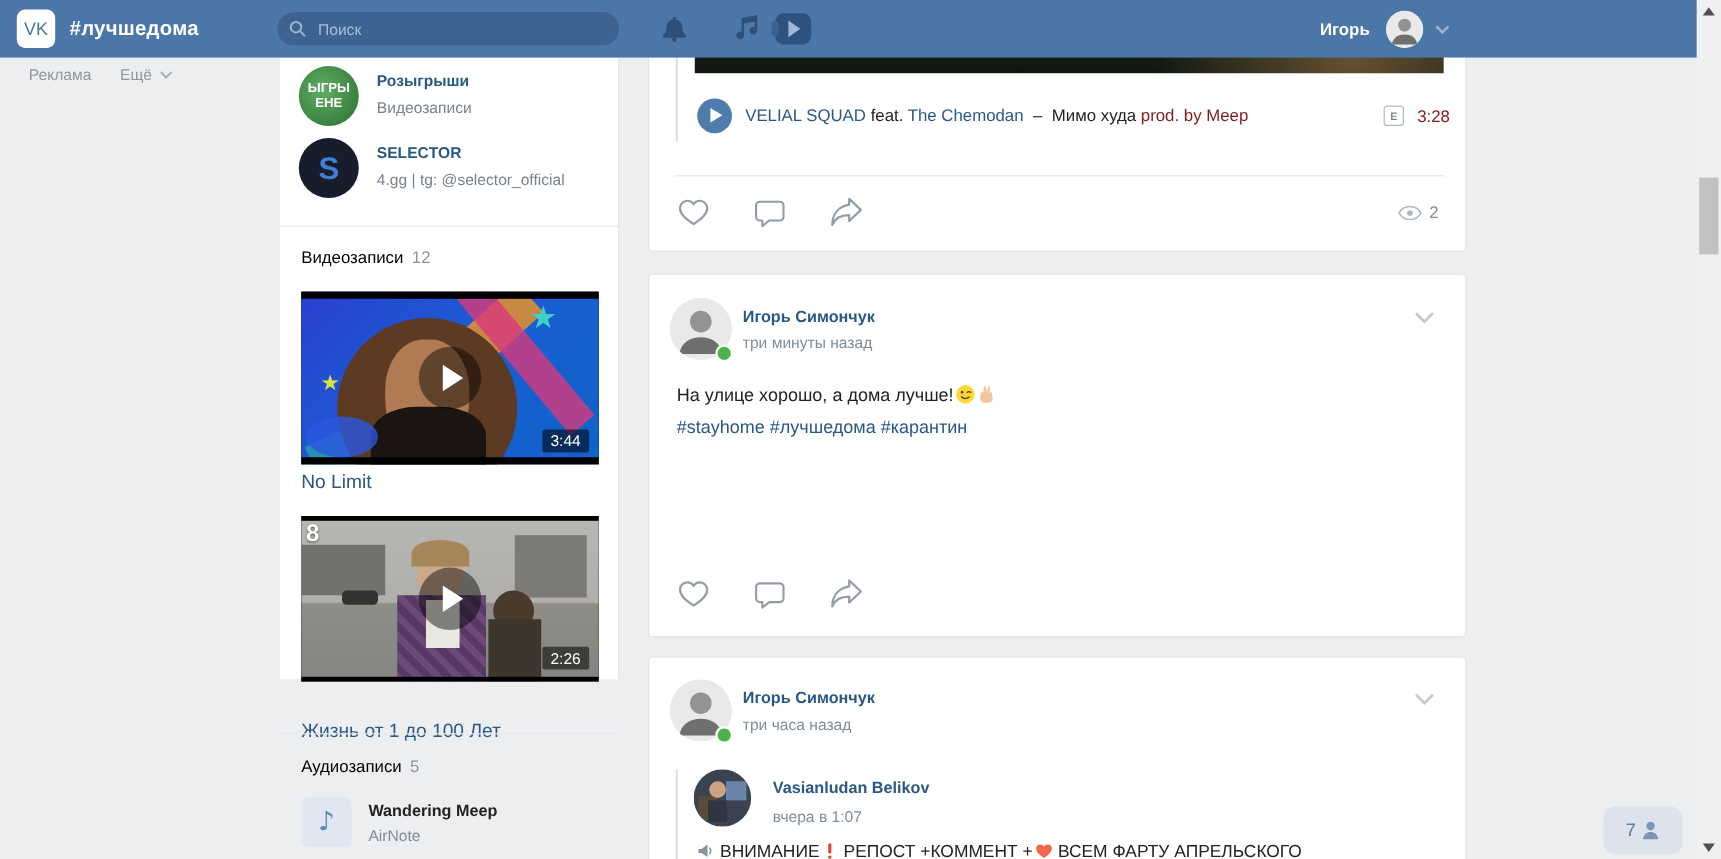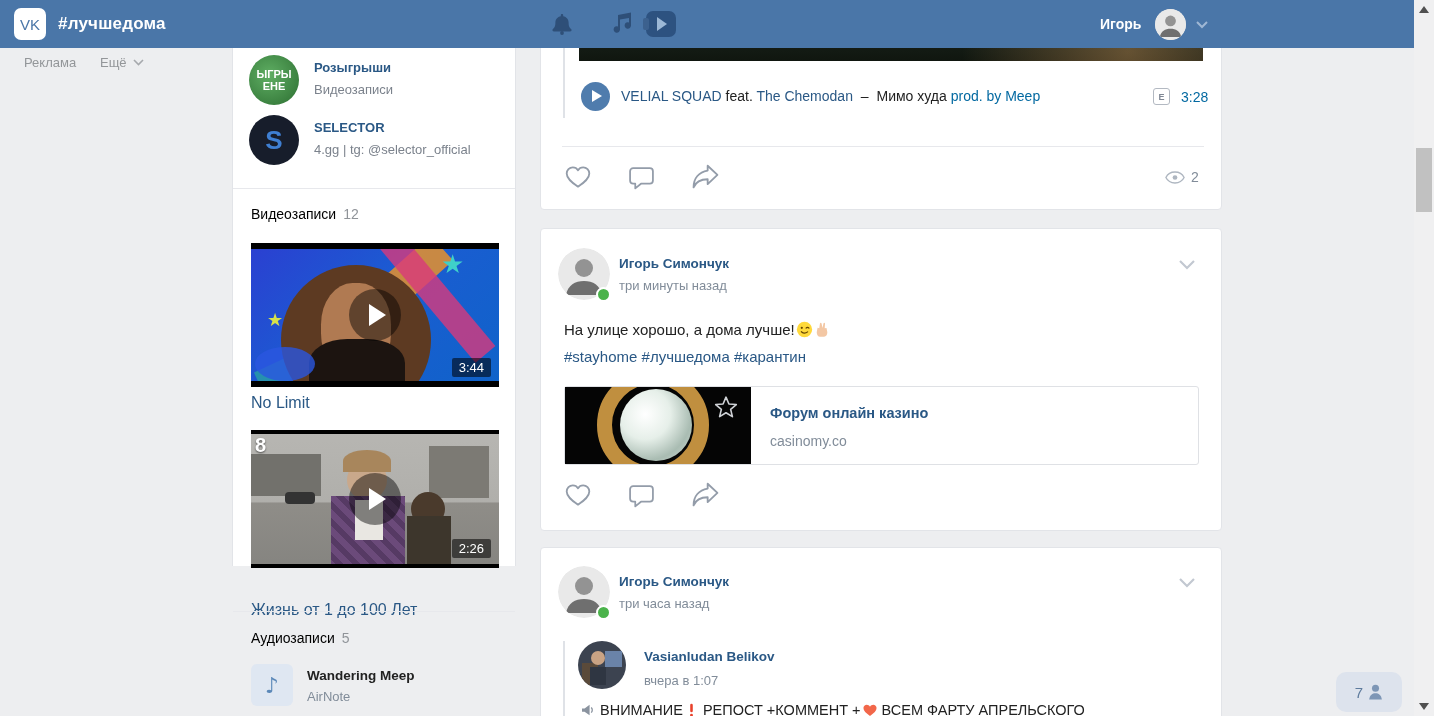--- a/index.html
+++ b/index.html
@@ -63,21 +63,21 @@
   .post-time{position:absolute;color:#818c99;font-size:13px;}
   .post-menu{position:absolute;cursor:pointer;}
   .post-text{position:absolute;color:#222;font-size:15px;line-height:21px;}
   .hashtags{position:absolute;color:#2a5885;font-size:15px;cursor:pointer;}
   .repost-line{position:absolute;width:2px;background:#dfe2e7;}
   .action-icon{position:absolute;cursor:pointer;}
   .views{position:absolute;display:flex;align-items:center;color:#818c99;font-size:14px;}
   .audio-row-text{position:absolute;font-size:14px;white-space:nowrap;}
   .a-blue{color:#2a5885;cursor:pointer;}
   .a-dark{color:#222;}
-  .a-gray{color:#0369a1;}
+  .a-gray{color:#7f1d1d;}
   .e-badge{position:absolute;width:15px;height:15px;border:1px solid #b3b9c2;border-radius:3px;
     color:#7f8794;font-size:9px;font-weight:bold;display:flex;align-items:center;justify-content:center;}
   .divider-h{position:absolute;height:1px;background:#e7e8ec;}
   .emoji{display:inline-block;vertical-align:-3px;margin-left:1px;}
   .link-card{position:absolute;border:1px solid #dfe1e5;border-radius:3px;box-sizing:border-box;cursor:pointer;}
   .link-title{position:absolute;color:#2a5885;font-weight:bold;font-size:14.5px;}
   .link-domain{position:absolute;color:#818c99;font-size:14px;}
 
   
   .scene{position:absolute;left:0;top:0;width:100%;height:100%;}
@@ -98,20 +98,27 @@
 </style>
 </head>
 <body>
 
 <div id="topbar">
   <div class="abs" id="vk-logo">
       <span>VK</span>
     </div>
   <div class="abs" id="page-title">#лучшедома</div>
 
+  <div class="abs" id="search-box">
+    <svg width="14" height="14" viewBox="0 0 16 16">
+      <circle cx="6.5" cy="6.5" r="5" fill="none" stroke="#9fb6d0" stroke-width="1.8"></circle>
+      <line x1="10.5" y1="10.5" x2="15" y2="15" stroke="#9fb6d0" stroke-width="1.8"></line>
+    </svg>
+    <input type="text" placeholder="Поиск" style="">
+  </div>
 
   <svg class="abs bar-icon" style="left:552px;top:13px;" width="20" height="22" viewBox="0 0 20 22">
     <path d="M10 1c.7 0 1.2.5 1.2 1.2v1C14.5 3.8 16.6 6.3 16.6 9.6c0 4.2 1.2 5.4 2.4 6.4.4.3.6.7.6 1.1 0 .8-.6 1.4-1.5 1.4H1.9c-.9 0-1.5-.6-1.5-1.4 0-.4.2-.8.6-1.1 1.2-1 2.4-2.2 2.4-6.4 0-3.3 2.1-5.8 5.4-6.4v-1C8.8 1.5 9.3 1 10 1z" fill="#2e4f78"></path>
     <circle cx="10" cy="20" r="1.9" fill="#2e4f78"></circle>
   </svg>
 
   <svg class="abs bar-icon" style="left:610px;top:12px;" width="24" height="24" viewBox="0 0 24 24">
     <path d="M8 3l13-2.5v13a3.2 3.2 0 1 1-2-3V6L10 7.5v10a3.2 3.2 0 1 1-2-3z" fill="#2e4f78"></path>
   </svg>
 
@@ -277,31 +284,20 @@
           <circle cx="10" cy="10" r="9" fill="#ffd93b"></circle>
           <circle cx="6.8" cy="8" r="1.3" fill="#664500"></circle>
           <path d="M11.8 8.3c.9-1.1 2.6-1.1 3.5 0" stroke="#664500" fill="none" stroke-width="1.3" stroke-linecap="round"></path>
           <path d="M6.3 12.6c2.2 2 5.3 1.9 7.4.2" stroke="#664500" fill="none" stroke-width="1.4" stroke-linecap="round"></path>
         </svg></span><span class="emoji"><svg width="17" height="17" viewBox="0 0 20 20">
           <path d="M7 18.5c-2.2 0-3.8-2.2-3.8-5.3l1-5.2 2 .4L7 3c.1-1.1 1.6-1.3 1.9-.2L10 8.3 11.2 2.7c.2-1.1 1.8-.9 1.8.2l-.4 5.7 2.1-.5 1 5.2c0 3.1-1.6 5.2-3.8 5.2z" fill="#f3c7a4"></path>
         </svg></span>
   </div>
   <div class="hashtags" style="left:23px;top:119px;">#stayhome #лучшедома #карантин</div>
 
-  <div class="link-card" style="left:23px;top:157px;width:635px;height:79px;">
-    <div class="abs" style="left:0;top:0;width:186px;height:77px;background:#050505;overflow:hidden;">
-      <div style="position:absolute;left:32px;top:-18px;width:112px;height:112px;border-radius:50%;border:15px solid #c08f3f;box-sizing:border-box;"></div>
-      <div style="position:absolute;left:55px;top:2px;width:72px;height:72px;border-radius:50%;background:radial-gradient(circle at 35% 35%, #ffffff, #e6efe9 38%, #a9bcb2 70%, #d3dcd6);"></div>
-      <svg style="position:absolute;left:148px;top:8px;" width="26" height="26" viewBox="0 0 24 24">
-        <path d="M12 2l2.7 6.3 6.8.5-5.2 4.5 1.6 6.7L12 16.4 6.1 20l1.6-6.7L2.5 8.8l6.8-.5z" fill="none" stroke="#cfd2d6" stroke-width="1.5" stroke-linejoin="round"></path>
-      </svg>
-    </div>
-    <div class="link-title" style="left:205px;top:18px;">Форум онлайн казино</div>
-    <div class="link-domain" style="left:205px;top:46px;">casinomy.co</div>
-  </div>
 
   <svg class="action-icon" style="left:23px;top:253px;" width="28" height="26" viewBox="0 0 26 24">
     <path d="M13 21C7 17 2.5 13.5 2.5 8.8 2.5 5.6 5 3 8.2 3c2 0 3.8 1 4.8 2.7C14 4 15.8 3 17.8 3 21 3 23.5 5.6 23.5 8.8c0 4.7-4.5 8.2-10.5 12.2z" fill="none" stroke="#939ca9" stroke-width="1.7" stroke-linejoin="round"></path>
   </svg>
   <svg class="action-icon" style="left:87px;top:254px;" width="27" height="25" viewBox="0 0 26 24">
     <path d="M5 3h16c1.7 0 3 1.3 3 3v9c0 1.7-1.3 3-3 3h-8.5L7 22.5V18H5c-1.7 0-3-1.3-3-3V6c0-1.7 1.3-3 3-3z" fill="none" stroke="#939ca9" stroke-width="1.7" stroke-linejoin="round"></path>
   </svg>
   <svg class="action-icon" style="left:150px;top:252px;" width="29" height="26" viewBox="0 0 26 24">
     <path d="M15 7V2.5L24 11l-9 8.5V15C8 15 4 17.5 2 22.5 2 14 7 8.5 15 7z" fill="none" stroke="#939ca9" stroke-width="1.7" stroke-linejoin="round"></path>
   </svg>

